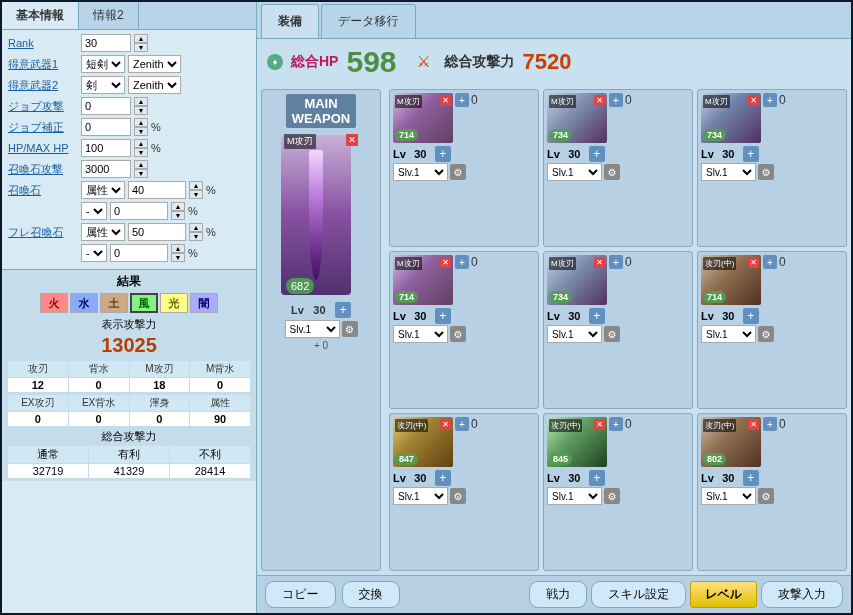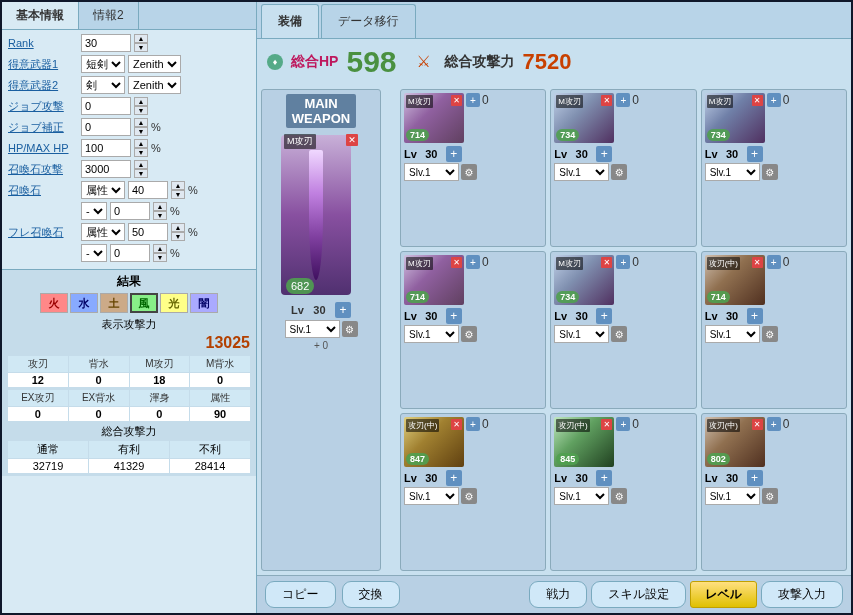--- a/index.html
+++ b/index.html
@@ -59,21 +59,21 @@
     .form-input {
       width: 50px;
       height: 18px;
       border: 1px solid #aaa;
       background: #fff;
       font-size: 11px;
       padding: 1px 3px;
     }
 
     .form-input-sm {
-      width: 40px;
+      width: 58px;
       height: 18px;
       border: 1px solid #aaa;
       background: #fff;
       font-size: 11px;
       padding: 1px 3px;
     }
 
     .spin-btn {
       display: flex;
       flex-direction: column;
@@ -136,22 +136,22 @@
     .elem-wind { background: #8e8; color: #060; border: 2px solid #444; }
     .elem-light { background: #ff8; color: #660; }
     .elem-dark { background: #aaf; color: #006; }
 
     .attack-label {
       text-align: center;
       font-size: 11px;
       margin-bottom: 2px;
     }
     .attack-value {
-      text-align: right;
-      font-size: 16px;
+      text-align: center;
+      font-size: 20px;
       font-weight: bold;
       color: #b34000;
       margin-bottom: 4px;
     }
 
     .stats-grid {
       display: grid;
       grid-template-columns: repeat(4, 1fr);
       gap: 1px;
       margin-bottom: 3px;
@@ -287,21 +287,21 @@
     .stat-atk-value {
       font-size: 22px;
       font-weight: bold;
       color: #c84000;
     }
 
     .weapon-grid-area {
       display: flex;
       flex: 1;
       padding: 4px;
-      gap: 19px;
+      gap: 8px;
     }
 
     .main-weapon-panel {
       width: 120px;
       background: #b8d0e4;
       border: 1px solid #8aaabb;
       border-radius: 3px;
       display: flex;
       flex-direction: column;
       align-items: center;

